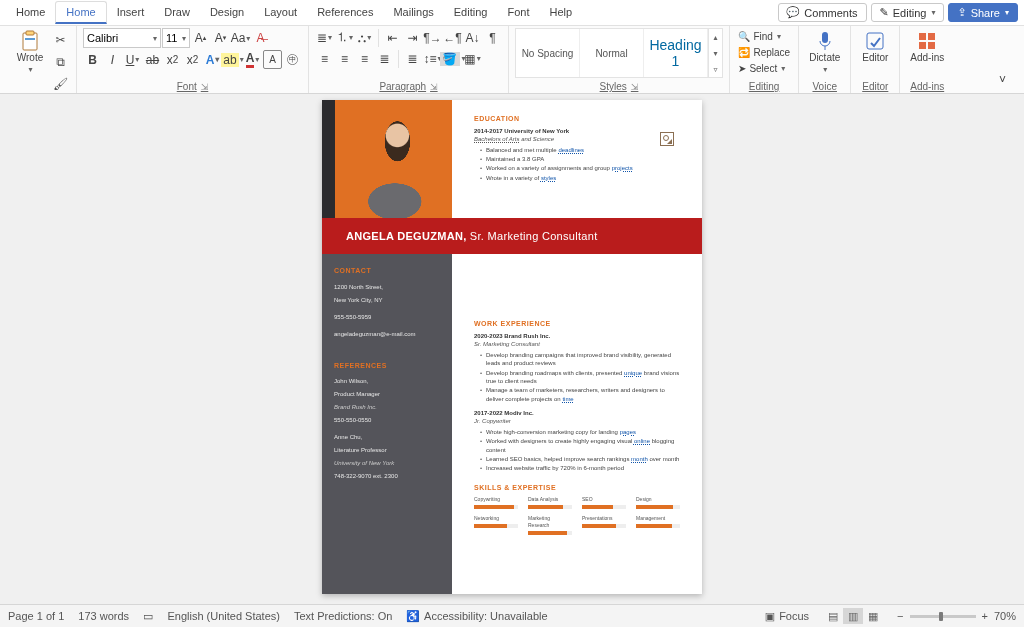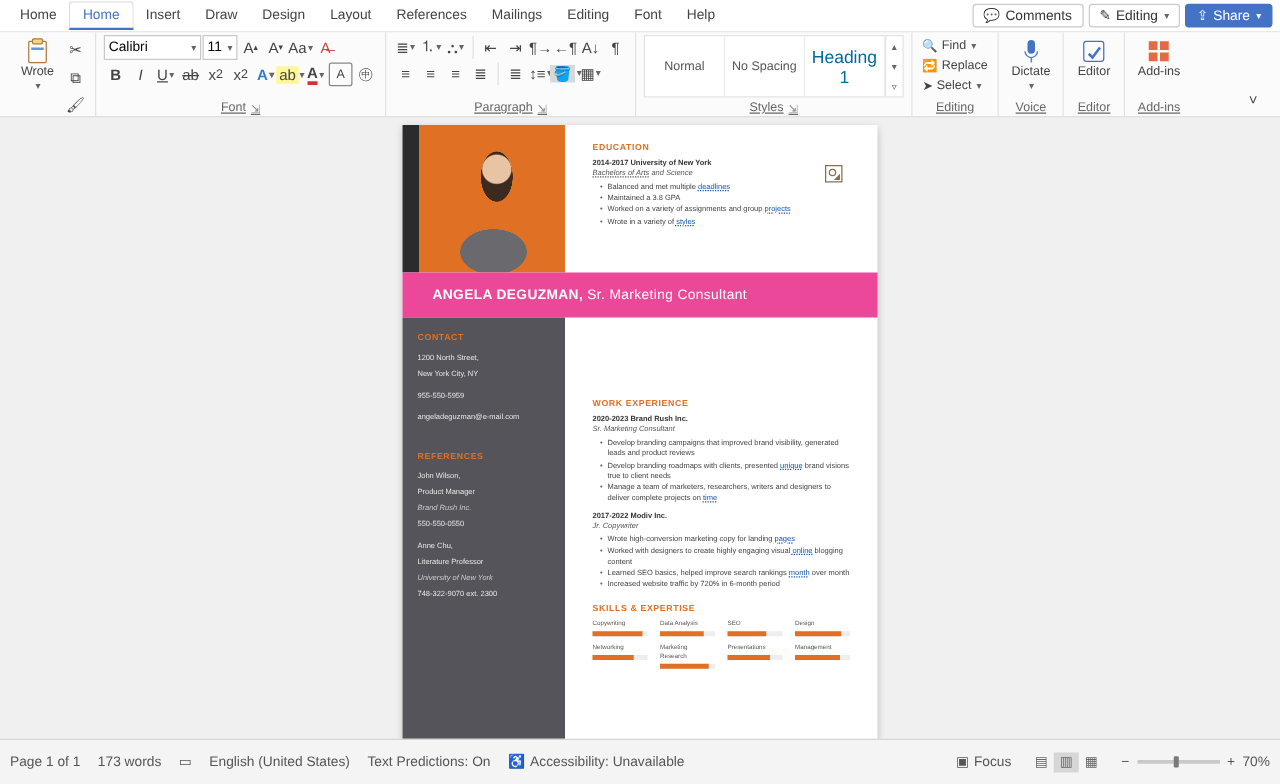--- a/index.html
+++ b/index.html
@@ -30,38 +30,38 @@
 .stylesar div { flex:1; display:flex; align-items:center; justify-content:center; font-size:8px; color:#666; border-left:1px solid #e3e3e3; cursor:pointer;}
 .ediline { display:flex; align-items:center; gap:3px; font-size:10px; color:#444; cursor:pointer; padding:0 2px; height:15px; white-space:nowrap;}
 .canvas { position:absolute; top:94px; left:0; right:0; bottom:20px; background:#f0f0f0; overflow:auto; display:flex; justify-content:center; padding-top:6px; }
 .page { width:380px; height:494px; background:#fff; box-shadow:0 2px 6px rgba(0,0,0,0.25); position:relative; font-size:6px; color:#333; }
 .photo { position:absolute; top:0; left:0; width:130px; height:118px; background:linear-gradient(90deg,#2b2b2e 0%,#2b2b2e 10%, #e07023 10%, #e07023 100%); overflow:hidden; }
 .photo::after{ content:""; position:absolute; inset:0; background:
  radial-gradient(circle at 58% 30%, #e8c4a4 0 10%, transparent 11%),
  radial-gradient(ellipse 28px 44px at 58% 35%, #3b2a1e 0 45%, transparent 46%),
  radial-gradient(ellipse 44px 30px at 56% 86%, #6a6a6e 0 60%, transparent 61%);
 }
-.titleband { position:absolute; top:118px; left:0; right:0; height:36px; background:#ec4899; color:#fff; display:flex; align-items:center; padding-left:24px; font-size:11px; font-weight:600; letter-spacing:.3px; }
+.titleband { position:absolute; top:118px; left:0; right:0; height:36px; background:#b91c1c; color:#fff; display:flex; align-items:center; padding-left:24px; font-size:11px; font-weight:600; letter-spacing:.3px; }
 .leftcol { position:absolute; top:154px; left:0; width:130px; bottom:0; background:#54545a; color:#ddd; padding:12px 12px; font-size:6px; line-height:1.5; }
 .leftcol h4 { color:#e07023; font-size:7px; letter-spacing:.5px; margin-bottom:6px; font-weight:700;}
 .leftcol p { margin-bottom:4px; color:#e6e6e6; }
 .leftcol .em { font-style:italic; color:#ccc; }
 .rightcol { position:absolute; top:8px; left:152px; right:22px; font-size:6px; line-height:1.4; }
 .rightcol h4 { color:#e07023; font-size:7px; letter-spacing:.5px; margin:6px 0 3px 0; font-weight:700; }
 .rightcol .strong { font-weight:700; color:#333; }
 .rightcol .ital { font-style:italic; color:#555; }
 .rightcol ul { list-style:none; padding-left:6px; margin:2px 0 3px 0;}
 .rightcol li { position:relative; padding-left:6px; margin-bottom:1px; color:#444;}
 .rightcol li::before { content:"•"; position:absolute; left:0; color:#666; }
 .under { color:#1155aa; text-decoration:underline dotted; }
 .skillgrid { display:grid; grid-template-columns:repeat(4,1fr); gap:6px 10px; margin-top:3px; }
 .skill { font-size:5px; color:#555; }
 .skill .bar { height:4px; background:#eee; margin-top:2px; position:relative; }
 .skill .bar::after { content:""; position:absolute; left:0; top:0; bottom:0; background:#e07023; }
-.statusbar { position:absolute; bottom:0; left:0; right:0; height:36px; background:#f4f4f4; border-top:1px solid #d6d6d6; display:flex; align-items:center; padding:0 8px; font-size:11px; color:#555; gap:14px; }
+.statusbar { position:absolute; bottom:0; left:0; right:0; height:23px; background:#f4f4f4; border-top:1px solid #d6d6d6; display:flex; align-items:center; padding:0 8px; font-size:11px; color:#555; gap:14px; }
 .statusbar .spacer { flex:1; }
 .sb-item { display:flex; align-items:center; gap:4px; cursor:pointer; }
 .zoom { display:flex; align-items:center; gap:6px; }
 .zoom .track { width:66px; height:3px; background:#c9c9c9; position:relative; }
 .zoom .track::after { content:""; position:absolute; left:45%; top:-3px; width:4px; height:9px; background:#7a7a7a; border-radius:1px; }
 .viewbtns { display:flex; gap:0; }
 .viewbtns .vb { width:20px; height:16px; display:flex; align-items:center; justify-content:center; font-size:11px; color:#666; cursor:pointer;}
 .viewbtns .vb.active { background:#d6d6d6; }
 .caret { font-size:8px; margin-left:1px; color:#666;}
 .sep { width:1px; height:18px; background:#e1e1e1; margin:0 3px;}
@@ -210,22 +210,22 @@
     </div>
     <div class="glabel">
         <span>Paragraph</span>
         <span class="launcher">⇲</span>
       </div>
   </div>
 
   <div class="rgroup">
     <div class="gbody">
       <div class="stylesgal">
+        <div class="styleitem">No Spacing</div>
         <div class="styleitem">Normal</div>
-        <div class="styleitem">No Spacing</div>
         <div class="styleitem h1">Heading 1</div>
         <div class="stylesar">
           <div>▴</div>
           <div>▾</div>
           <div>▿</div>
         </div>
       </div>
     </div>
     <div class="glabel">
         <span>Styles</span>

